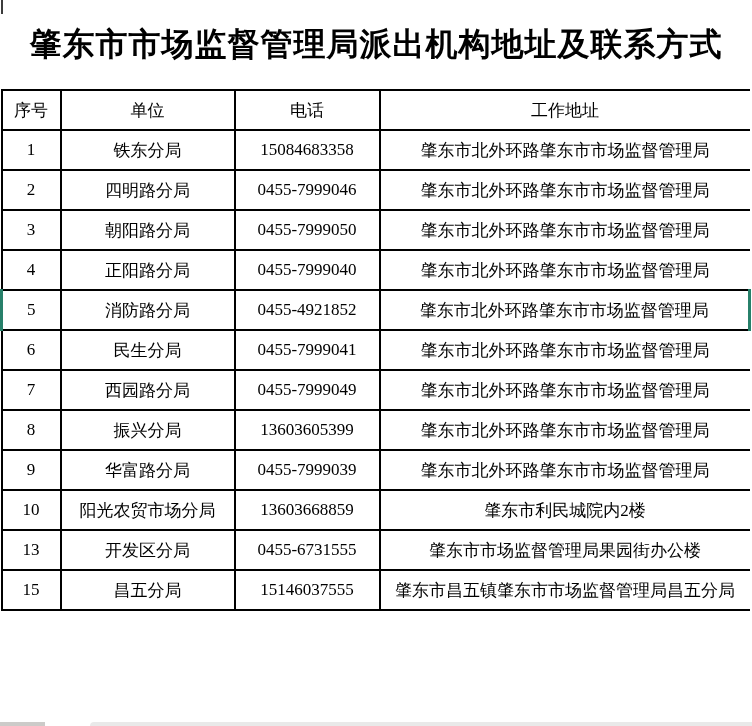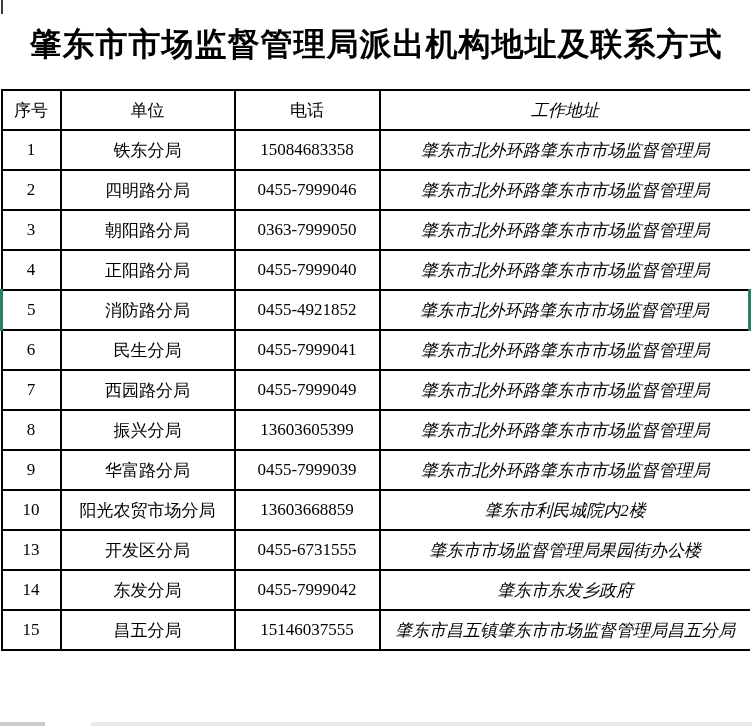--- a/index.html
+++ b/index.html
@@ -11,21 +11,21 @@
     display:flex; align-items:center; justify-content:center;
     font-size:32px; font-weight:bold; letter-spacing:1px; white-space:nowrap;border-radius:14px; }
 
   .edge-fragment { position:absolute; top:0; left:1px; width:2px; height:14px; background:#3c3c3c; }
 
   table.grid { position:absolute; top:89px; left:0; width:748px;
     border-collapse:collapse; table-layout:fixed; }
   .grid th, .grid td { border:2px solid #000; height:40px; padding:0 2px;
     text-align:center; vertical-align:middle; font-size:17px; font-weight:normal;
     white-space:nowrap; overflow:hidden; }
-  .grid th:last-child, .grid td:last-child { border-right:none;font-style:italic; }
+  .grid th:last-child, .grid td:last-child { border-right:none; }
 
   tr.selected td:first-child { border-left:3px solid var(--sel,#27806a); }
   tr.selected td:last-child  { border-right:3px solid var(--sel,#27806a); }
 
   .bottom-strip { position:absolute; left:0; bottom:0; width:752px; height:4px; }
   .strip-left  { position:absolute; left:0; top:0; width:45px; height:4px; background:#cccbc9; }
   .strip-right { position:absolute; left:90px; top:0; width:662px; height:4px;
     background:#e9e9e9; border-top-left-radius:4px; }
 </style>
 </head>
@@ -59,21 +59,21 @@
   </tr>
       <tr>
     <td>2</td>
     <td>四明路分局</td>
     <td>0455-7999046</td>
     <td>肇东市北外环路肇东市市场监督管理局</td>
   </tr>
       <tr>
     <td>3</td>
     <td>朝阳路分局</td>
-    <td>0363-7999050</td>
+    <td>0455-7999050</td>
     <td>肇东市北外环路肇东市市场监督管理局</td>
   </tr>
       <tr>
     <td>4</td>
     <td>正阳路分局</td>
     <td>0455-7999040</td>
     <td>肇东市北外环路肇东市市场监督管理局</td>
   </tr>
       <tr class="selected">
     <td>5</td>
@@ -111,26 +111,20 @@
     <td>13603668859</td>
     <td>肇东市利民城院内2楼</td>
   </tr>
       <tr>
     <td>13</td>
     <td>开发区分局</td>
     <td>0455-6731555</td>
     <td>肇东市市场监督管理局果园街办公楼</td>
   </tr>
       <tr>
-    <td>14</td>
-    <td>东发分局</td>
-    <td>0455-7999042</td>
-    <td>肇东市东发乡政府</td>
-  </tr>
-      <tr>
     <td>15</td>
     <td>昌五分局</td>
     <td>15146037555</td>
     <td>肇东市昌五镇肇东市市场监督管理局昌五分局</td>
   </tr>
     </tbody>
 </table>
 
 <div class="bottom-strip">
   <div class="strip-left"></div>

